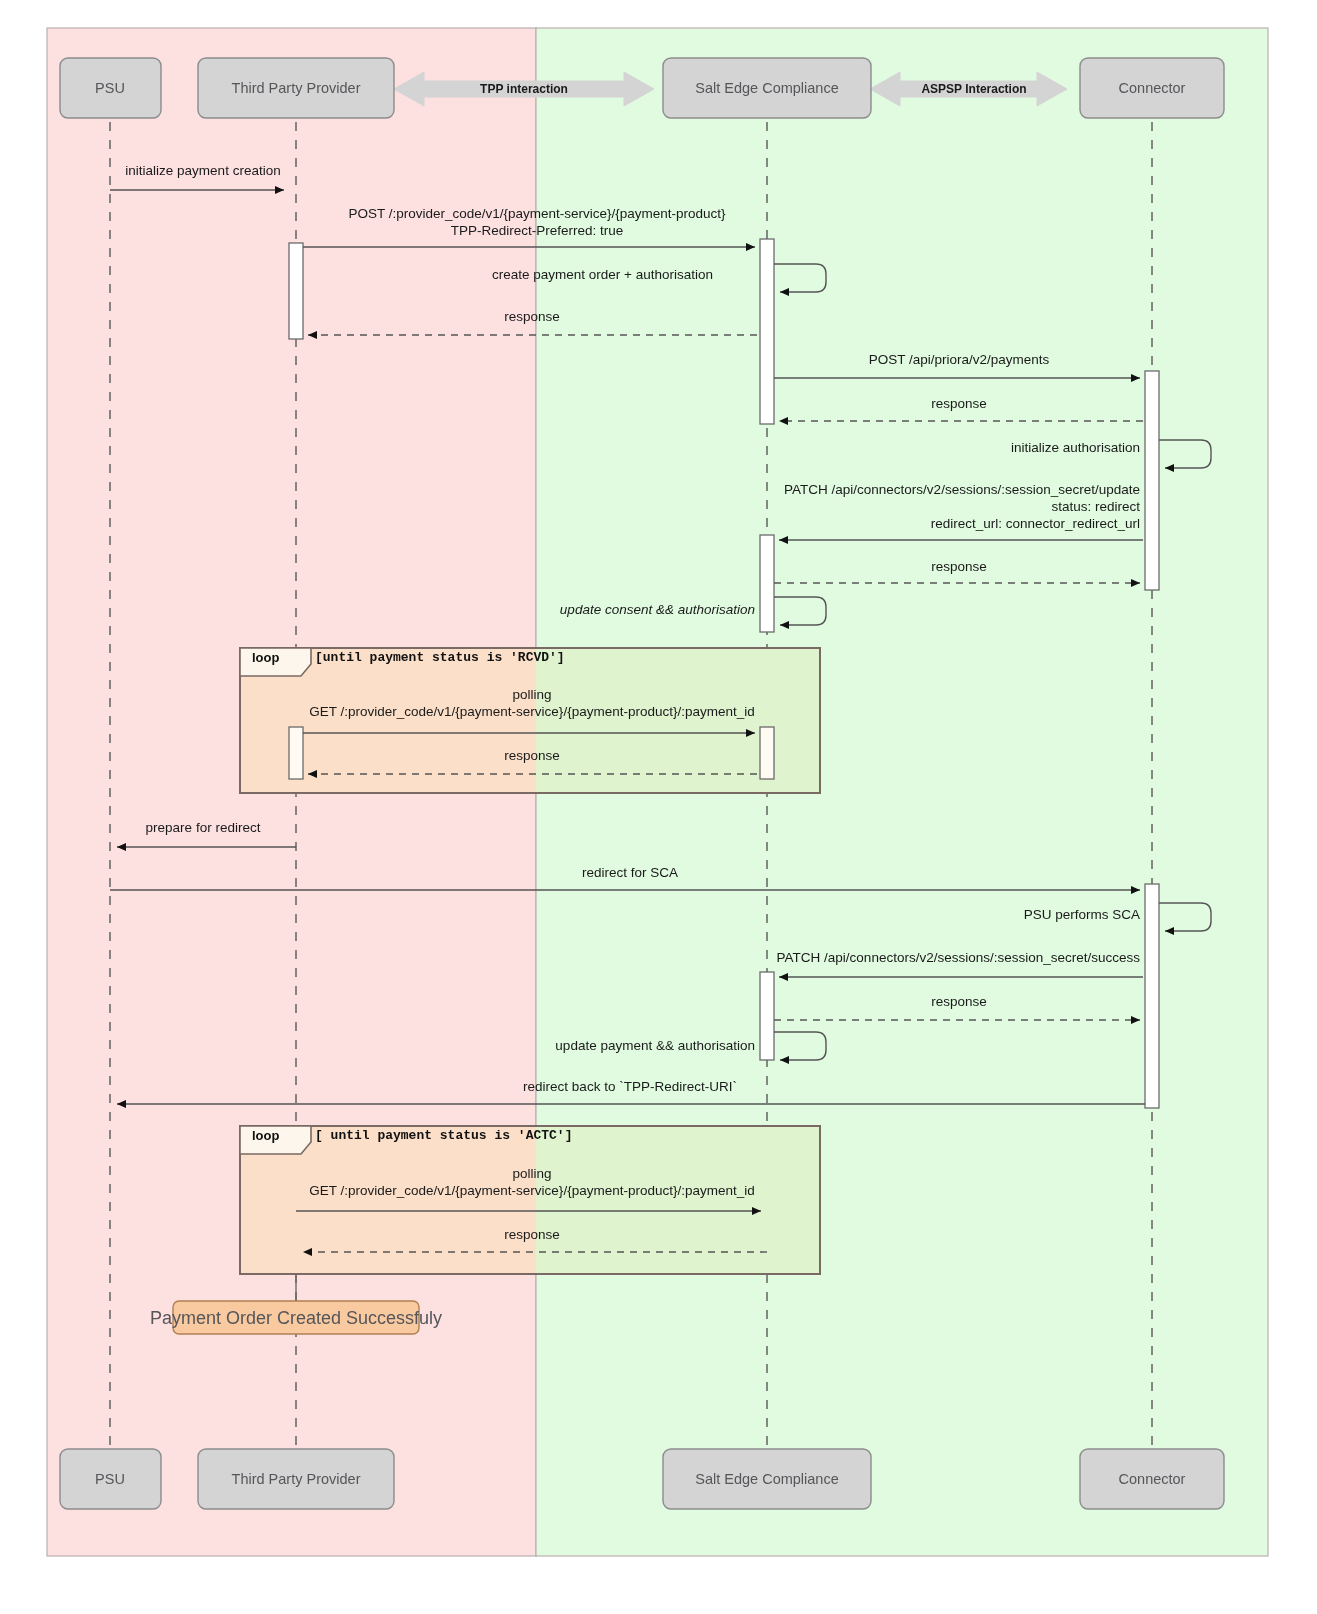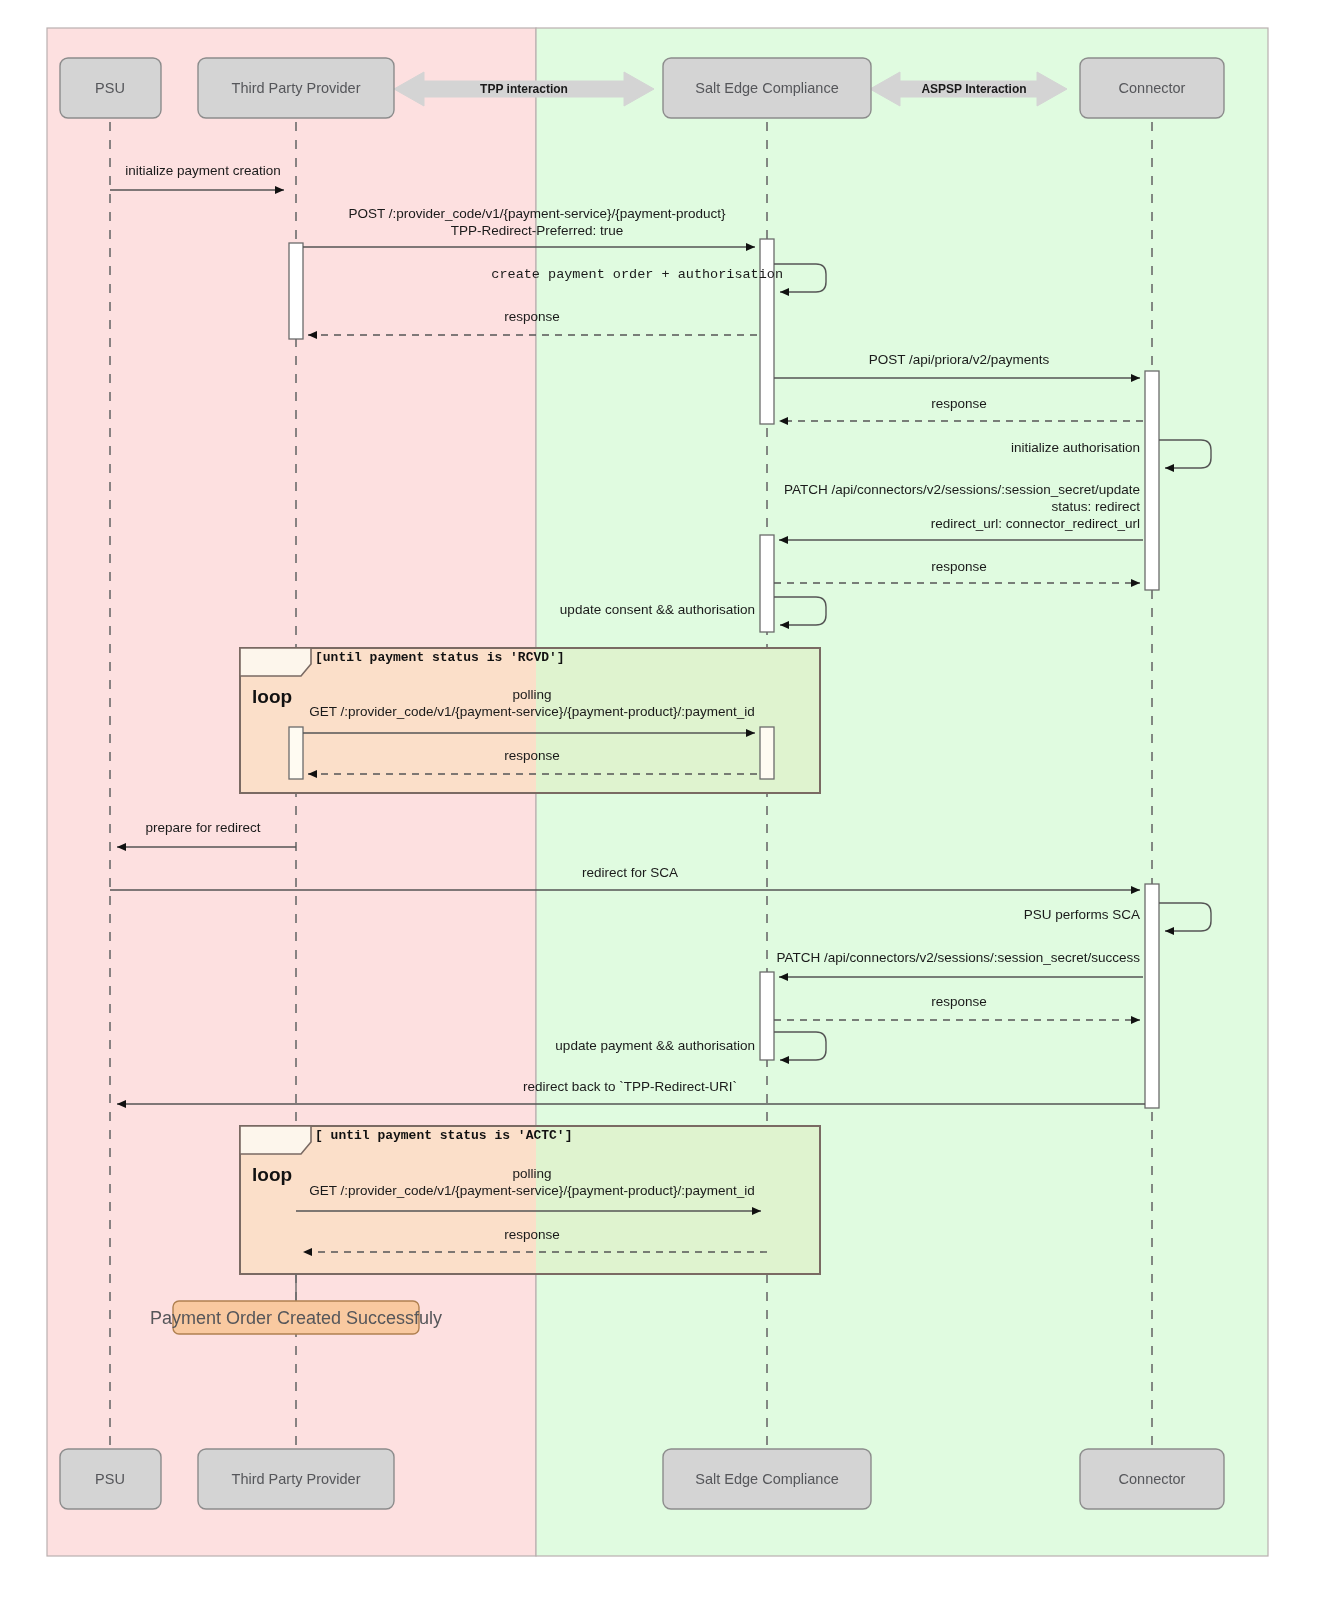--- a/index.html
+++ b/index.html
@@ -4,21 +4,21 @@
 <style>
   html,body{margin:0;padding:0;background:#ffffff;}
   body{font-family:"Liberation Sans",sans-serif;}
   #stage{position:relative;width:1317px;height:1614px;background:#ffffff;overflow:hidden;}
   #stage svg{position:absolute;left:0;top:0;}
   .lbl{position:absolute;font-family:"Liberation Sans",sans-serif;font-size:13.5px;color:#1a1a1a;white-space:nowrap;line-height:18px;}
   .lbl.ctr{transform:translateX(-50%);}
   .lbl.rt{transform:translateX(-100%);}
   .plabel{position:absolute;font-family:"Liberation Sans",sans-serif;font-size:14.5px;color:#55565a;white-space:nowrap;transform:translate(-50%,-50%);text-align:center;}
   .zonelabel{position:absolute;font-family:"Liberation Sans",sans-serif;font-size:12px;font-weight:bold;color:#1a1a1a;white-space:nowrap;transform:translate(-50%,-50%);}
-  .looptag{position:absolute;font-family:"Liberation Sans",sans-serif;font-size:19px;font-weight:bold;color:#111;white-space:nowrap;margin-top:36px;}
+  .looptag{position:absolute;font-family:"Liberation Sans",sans-serif;font-size:13px;font-weight:bold;color:#111;white-space:nowrap;}
   .loopcond{position:absolute;font-family:Liberation Mono, monospace;font-size:13px;font-weight:bold;color:#111;white-space:nowrap;}
   .notelabel{position:absolute;font-family:"Liberation Sans",sans-serif;font-size:18px;color:#55565a;white-space:nowrap;transform:translate(-50%,-50%);}
 </style>
 </head>
 <body>
 
 <div id="stage">
 
   <svg width="1317" height="1614">
     <defs>
@@ -146,30 +146,30 @@
   <div class="plabel" style="left:1152px;top:88px;">Connector</div>
 
   <div class="plabel" style="left:110px;top:1479px;">PSU</div>
   <div class="plabel" style="left:296px;top:1479px;">Third Party Provider</div>
   <div class="plabel" style="left:767px;top:1479px;">Salt Edge Compliance</div>
   <div class="plabel" style="left:1152px;top:1479px;">Connector</div>
 
   <div class="lbl ctr" style="left:203px;top:162px;">initialize payment creation</div>
   <div class="lbl ctr" style="left:537px;top:205px;">POST /:provider_code/v1/{payment-service}/{payment-product}</div>
   <div class="lbl ctr" style="left:537px;top:222px;">TPP-Redirect-Preferred: true</div>
-  <div class="lbl rt" style="left:783px;top:266px;font-family:Liberation Mono, monospace;">create payment order + authorisation</div>
+  <div class="lbl rt" style="left:713px;top:266px;">create payment order + authorisation</div>
   <div class="lbl ctr" style="left:532px;top:308px;">response</div>
   <div class="lbl ctr" style="left:959px;top:351px;">POST /api/priora/v2/payments</div>
   <div class="lbl ctr" style="left:959px;top:395px;">response</div>
   <div class="lbl rt" style="left:1140px;top:439px;">initialize authorisation</div>
   <div class="lbl rt" style="left:1140px;top:481px;">PATCH /api/connectors/v2/sessions/:session_secret/update</div>
   <div class="lbl rt" style="left:1140px;top:498px;">status: redirect</div>
   <div class="lbl rt" style="left:1140px;top:515px;">redirect_url: connector_redirect_url</div>
   <div class="lbl ctr" style="left:959px;top:558px;">response</div>
-  <div class="lbl rt" style="left:755px;top:601px;">update consent &amp;&amp; authorisation</div>
+  <div class="lbl rt" style="left:755px;top:601px;font-style:italic;">update consent &amp;&amp; authorisation</div>
   <div class="lbl ctr" style="left:532px;top:686px;">polling</div>
   <div class="lbl ctr" style="left:532px;top:703px;">GET /:provider_code/v1/{payment-service}/{payment-product}/:payment_id</div>
   <div class="lbl ctr" style="left:532px;top:747px;">response</div>
   <div class="lbl ctr" style="left:203px;top:819px;">prepare for redirect</div>
   <div class="lbl ctr" style="left:630px;top:864px;">redirect for SCA</div>
   <div class="lbl rt" style="left:1140px;top:906px;">PSU performs SCA</div>
   <div class="lbl rt" style="left:1140px;top:949px;">PATCH /api/connectors/v2/sessions/:session_secret/success</div>
   <div class="lbl ctr" style="left:959px;top:993px;">response</div>
   <div class="lbl rt" style="left:755px;top:1037px;">update payment &amp;&amp; authorisation</div>
   <div class="lbl ctr" style="left:630px;top:1078px;">redirect back to `TPP-Redirect-URI`</div>

